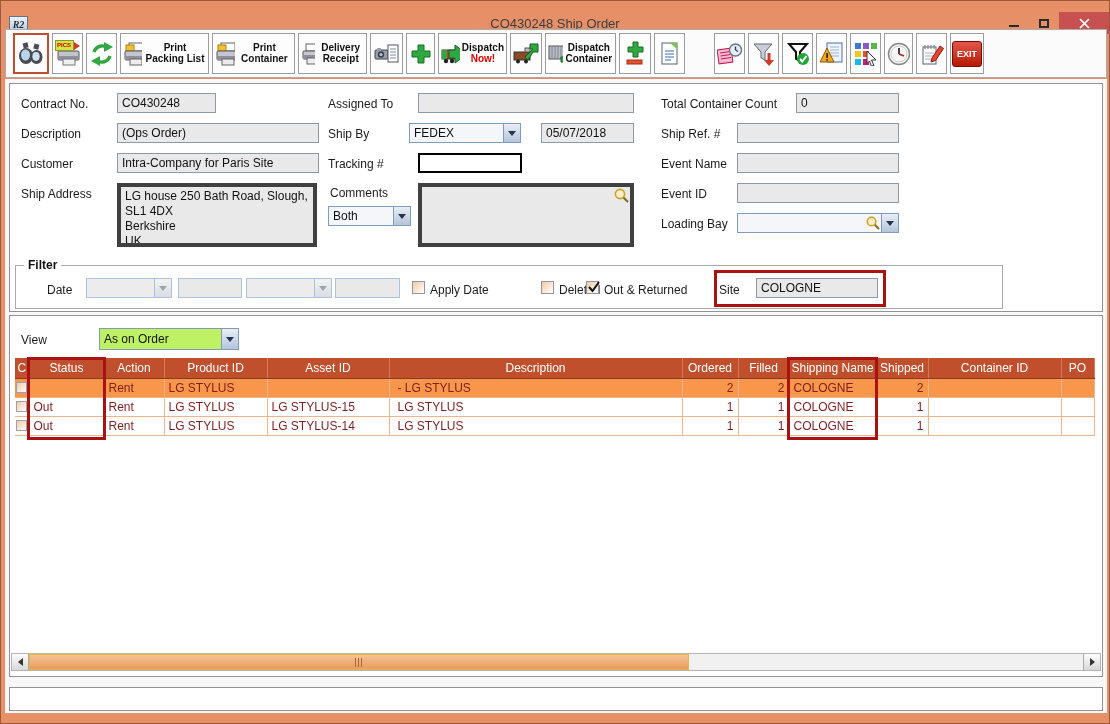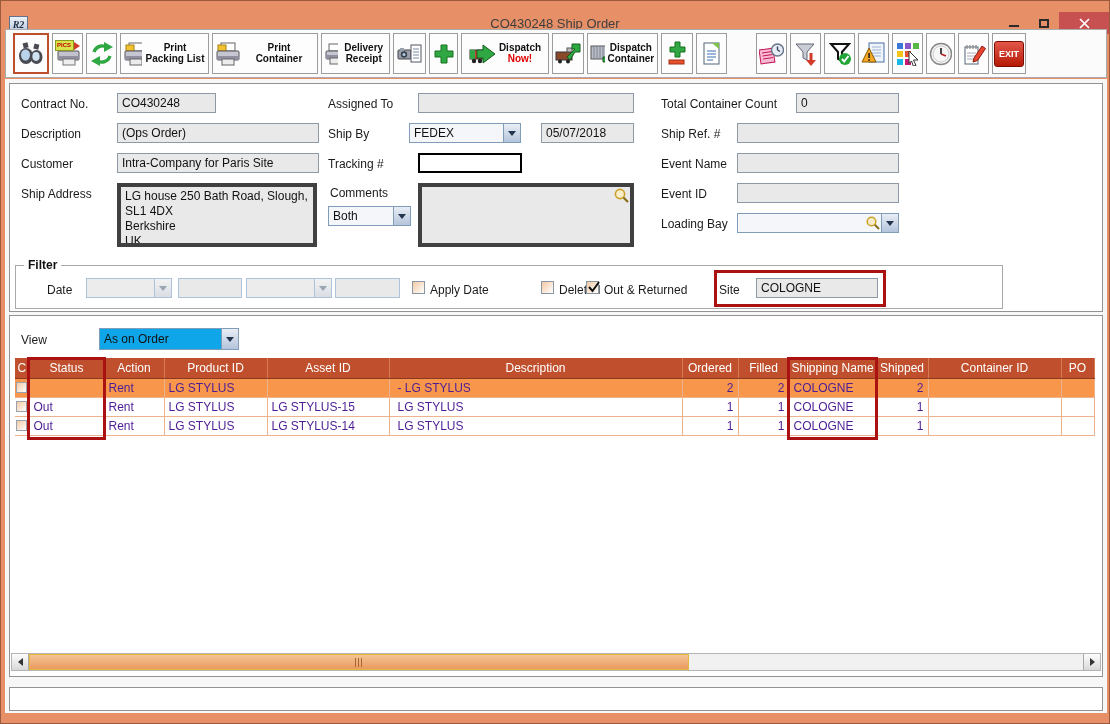--- a/index.html
+++ b/index.html
@@ -61,21 +61,21 @@
   .cbx svg { position:absolute; left:0; top:-2px; }
 
   
   .groupbox { position:absolute; border:1px solid #A9A9A9; }
   .legend { position:absolute; top:-8px; left:8px; background:#FFF; padding:0 4px; font-size:12px; font-weight:bold; color:#111; }
 
   
   #grid { position:absolute; left:14px; top:357px; border-collapse:collapse; table-layout:fixed; width:1079px; background:#FFF; }
   #grid th { background:#C0502D; color:#FFF; font-weight:normal; font-size:12px; height:20px; border-right:1px solid #D97B52;
     border-bottom:1px solid #8A3A1F; white-space:nowrap; overflow:hidden; text-align:center; padding:0 2px; }
-  #grid td { height:19px; font-size:12px; color:#4c1d95; border-right:1px solid #ECB38E; border-bottom:1px solid #ECB38E;
+  #grid td { height:19px; font-size:12px; color:#7f1d1d; border-right:1px solid #ECB38E; border-bottom:1px solid #ECB38E;
     padding:0 4px; white-space:nowrap; overflow:hidden; background:#FFF; }
   #grid tr.sel td { background:#F8964B; }
   #grid td.num { text-align:right; }
   #grid td.desc { padding-left:8px; }
   .rowcb { width:11px; height:11px; border:1px solid #97A3B0; background:linear-gradient(135deg,#F3C9A4,#FFF); }
 
   
   .hscroll { position:absolute; left:10px; top:652px; width:1090px; height:18px; background:#F1F1F1; border:1px solid #B4B4B4; }
   .harrow { position:absolute; top:0; width:17px; height:16px; background:linear-gradient(#FDFDFD,#D8D8D8); border-right:1px solid #A9A9A9;
     display:flex; align-items:center; justify-content:center; }
@@ -152,21 +152,21 @@
         <rect x="3" y="3" width="8" height="6" fill="#F3C232" stroke="#A88210"></rect>
         <rect x="2" y="9" width="22" height="9" rx="1" fill="#C6C6D2" stroke="#555"></rect>
         <rect x="2" y="14" width="22" height="4" fill="#8F8FA0"></rect>
         <rect x="7" y="17" width="12" height="6" fill="#ECECEC" stroke="#666"></rect>
         <circle cx="21" cy="11.5" r="1.2" fill="#76B043"></circle>
       </svg>
       <span class="tlabel">Print Packing List</span>
     </div>
 
 
-    <div class="tbtn" style="width:106px">
+    <div class="tbtn" style="width:83px">
       <svg width="26" height="24">
         <rect x="6" y="1" width="14" height="8" fill="#FFF" stroke="#666"></rect>
         <rect x="3" y="3" width="8" height="6" fill="#F3C232" stroke="#A88210"></rect>
         <rect x="2" y="9" width="22" height="9" rx="1" fill="#C6C6D2" stroke="#555"></rect>
         <rect x="2" y="14" width="22" height="4" fill="#8F8FA0"></rect>
         <rect x="7" y="17" width="12" height="6" fill="#ECECEC" stroke="#666"></rect>
       </svg>
       <span class="tlabel">Print Container</span>
     </div>
 
@@ -191,21 +191,21 @@
         <path d="M16 6h6M16 9h6M16 12h6M16 15h6" stroke="#7A8AA0" stroke-width="1"></path>
       </svg>
     </div>
 
     <div class="tbtn" style="width:29px">
       <svg width="22" height="22">
         <path d="M8 2h6v6h6v6h-6v6H8v-6H2V8h6z" fill="#2FA843" stroke="#17701F"></path>
       </svg>
     </div>
 
-    <div class="tbtn" style="width:88px">
+    <div class="tbtn" style="width:69px">
       <svg width="28" height="24">
         <rect x="1" y="8" width="14" height="9" fill="#CC3B2F" stroke="#333"></rect>
         <rect x="1" y="8" width="5" height="9" fill="#2FA843"></rect>
         <circle cx="5" cy="19" r="2.2" fill="#222"></circle>
         <circle cx="11" cy="19" r="2.2" fill="#222"></circle>
         <polygon points="14,3 26,12 14,21 14,16 8,16 8,8 14,8" fill="#2FA843" stroke="#145C1E"></polygon>
       </svg>
       <span class="tlabel"><span>Dispatch</span><br><span class="red">Now!</span></span>
     </div>
 
@@ -416,21 +416,21 @@
     <svg width="15" height="15">
         <path d="M2 7l3.5 4L12 2" stroke="#111" stroke-width="2" fill="none"></path>
       </svg>
   </div>
   <div class="flabel" style="left:603px; top:282px">Out &amp; Returned</div>
 
   <div class="flabel" style="left:718px; top:282px">Site</div>
   <div class="fld" style="left:755px; top:277px; width:122px">COLOGNE</div>
 
   <div class="flabel" style="left:20px; top:332px">View</div>
-  <div class="select" style="left:98px; top:327px; width:140px; height:22px; background:#0ea5e9">
+  <div class="select" style="left:98px; top:327px; width:140px; height:22px; background:#bef264">
     <span class="sval">As on Order</span>
     <span class="sbtn">
         <span class="tri"></span>
       </span>
   </div>
 
   <table id="grid">
     <colgroup id="grid-cols">
         <col style="width: 14px;">
         <col style="width: 75px;">

